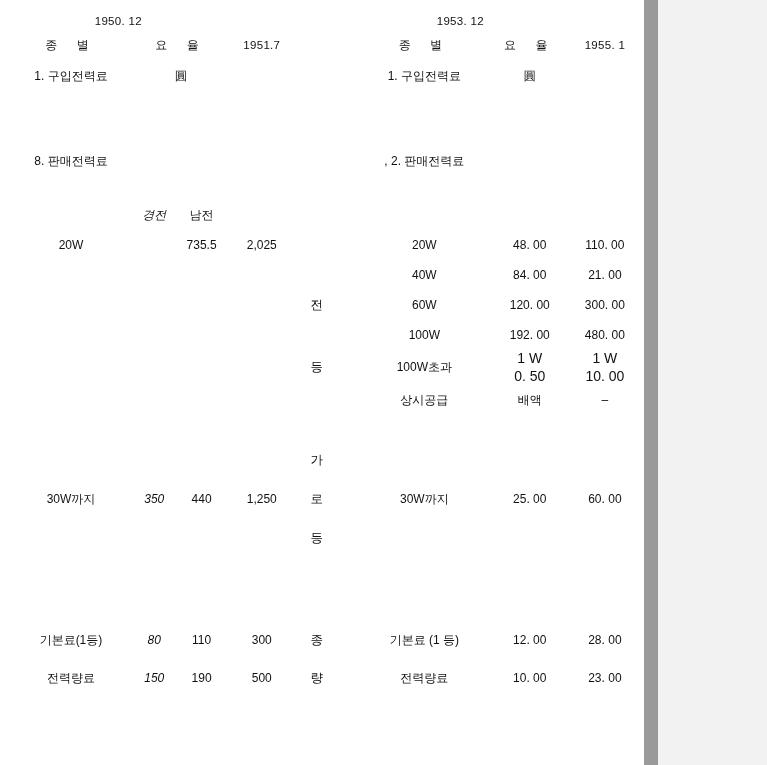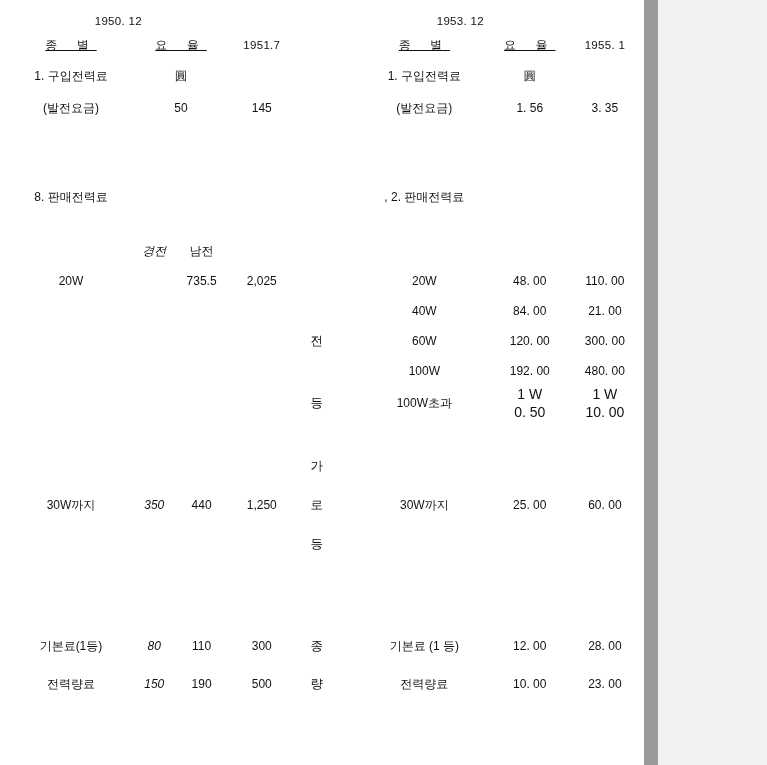--- a/index.html
+++ b/index.html
@@ -57,21 +57,21 @@
     vertical-align: middle;
     text-align: center;
     line-height: 1.25;
   }
   .bl { border-left: 1.3px solid #111; }
   .br { border-right: 1.3px solid #111; }
   .bb { border-bottom: 1.3px solid #111; }
   .dotl { border-left: 1.3px dotted #111; }
   .dotr { border-right: 1.3px dotted #111; font-style: italic; }
   .hdr-num { font-size: 11.5px; letter-spacing: .3px; }
-  .sp-hdr { letter-spacing: 8px; padding-left: 8px; text-decoration: underline; }
+  .sp-hdr { letter-spacing: 8px; padding-left: 8px; }
   .lbl-left { text-align: center; }
   .two-line { font-size: 14px; line-height: 1.15; }
   .vchar { font-size: 12.5px; }
   .topcut { height: 8px; }
 </style>
 </head>
 <body>
 
 <div id="page">
   <div id="gutter-dark"></div>
@@ -120,31 +120,20 @@
         <td class="lbl-left">1.  구입전력료</td>
         <td colspan="2" class="br">圓</td>
         <td class="br"></td>
         <td></td>
         <td></td>
         <td>1.  구입전력료</td>
         <td>圓</td>
         <td class="bl br"></td>
       </tr>
 
-      <tr style="height:36px">
-        <td class="bl"></td>
-        <td>(발전요금)</td>
-        <td colspan="2" class="br">50</td>
-        <td class="br">145</td>
-        <td></td>
-        <td></td>
-        <td>(발전요금)</td>
-        <td>1. 56</td>
-        <td class="bl br">3. 35</td>
-      </tr>
 
       <tr style="height:56px">
         <td class="bl"></td>
         <td></td>
         <td colspan="2" class="br"></td>
         <td class="br"></td>
         <td></td>
         <td></td>
         <td></td>
         <td></td>
@@ -250,20 +239,32 @@
         <td class="br"></td>
         <td class="vchar">등</td>
         <td class="dotl"></td>
         <td>100W초과</td>
         <td class="two-line" style="white-space:pre-line">1 W
 0. 50</td>
         <td class="bl br two-line" style="white-space:pre-line">1 W
 10. 00</td>
       </tr>
 
+      <tr style="height:30px">
+        <td class="bl dotr"></td>
+        <td></td>
+        <td class="bl dotr"></td>
+        <td class="br"></td>
+        <td class="br"></td>
+        <td class="vchar"></td>
+        <td class="dotl"></td>
+        <td>상시공급</td>
+        <td>배액</td>
+        <td class="bl br">–</td>
+      </tr>
 
       <tr style="height:24px">
         <td class="bl dotr bb"></td>
         <td class="bb"></td>
         <td class="bl dotr bb"></td>
         <td class="br bb"></td>
         <td class="br bb"></td>
         <td class="bb"></td>
         <td class="dotl bb"></td>
         <td class="bb"></td>

